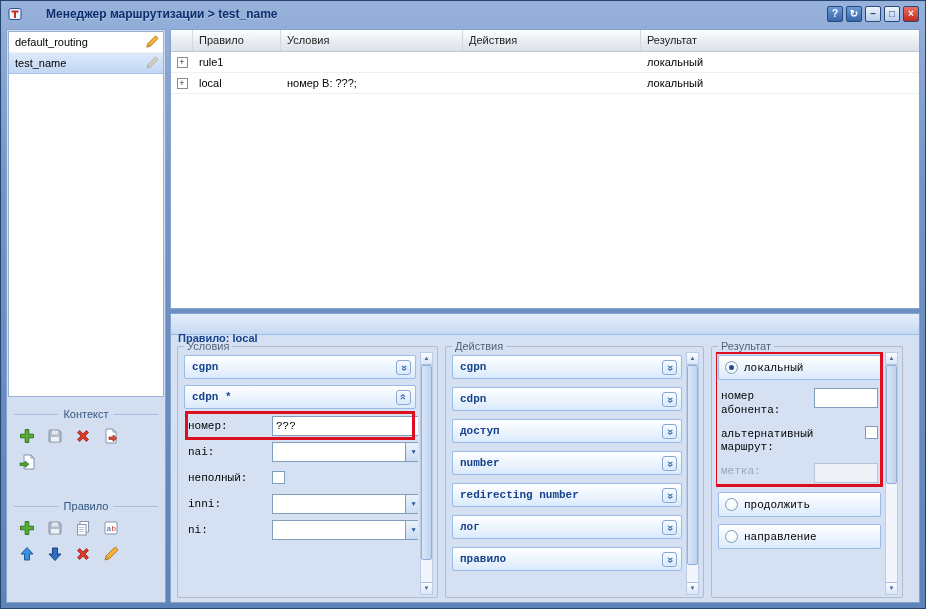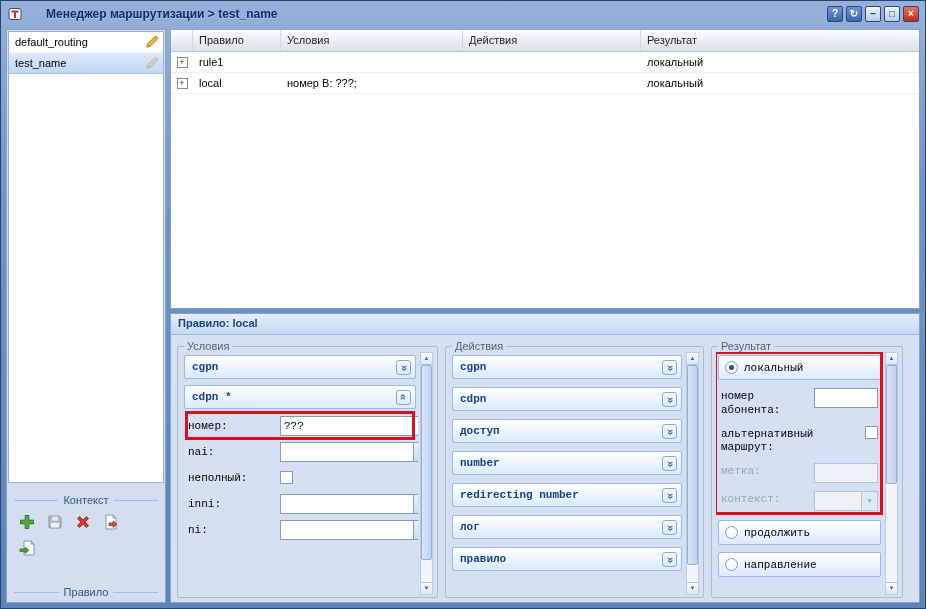--- a/index.html
+++ b/index.html
@@ -19,21 +19,21 @@
     text-align:center; line-height:14px; border:1px solid #26497e; }
   .ctrl.blue { background:linear-gradient(#6f9ad8,#3a67ab); color:#fff; }
   .ctrl.lite { background:linear-gradient(#eef4fc,#b9cde9); color:#1d4584; }
   .ctrl.close { background:linear-gradient(#ea7360,#c22a1d); color:#fff; }
 
   .body { position:absolute; top:28px; left:5px; right:5px; bottom:5px; display:flex; gap:4px; }
 
   
   .left-panel { width:160px; flex:none; background:#d3dff1; border:1px solid #86a3cc;
     display:flex; flex-direction:column; overflow:hidden; }
-  .context-list { background:#fff; border:1px solid #9ab1d4; margin:1px; height:452px; flex:none; overflow:hidden; }
+  .context-list { background:#fff; border:1px solid #9ab1d4; margin:1px; height:366px; flex:none; overflow:hidden; }
   .list-item { height:21px; display:flex; align-items:center; padding:0 4px 0 6px; border-bottom:1px solid #f1f1f1; }
   .list-item.selected { background:linear-gradient(#dde9fb,#c1d7f4); border-bottom:1px solid #a8c2e6; }
   .li-name { flex:1; overflow:hidden; white-space:nowrap; }
   .li-edit { width:14px; height:14px; flex:none; display:flex; }
   .li-edit.faded { opacity:.45; filter:grayscale(.5); }
 
   .sep { display:flex; align-items:center; gap:5px; color:#34577f; margin:10px 7px 2px; white-space:nowrap; }
   .sep::before,.sep::after { content:""; flex:1; height:1px; background:#a7bedf; }
   .sep.rule { margin-top:26px; }
   .tb { display:flex; gap:8px; padding:4px 0 2px 10px; flex:none; }
@@ -55,42 +55,42 @@
   .grid-row { display:flex; height:21px; flex:none; align-items:center; border-bottom:1px solid #eef1f4; }
   .cell { padding:0 6px; white-space:nowrap; overflow:hidden; }
   .exp-cell { width:22px; flex:none; display:flex; justify-content:center; }
   .expander-box { width:11px; height:11px; border:1px solid #8a8a8a; background:#fff;
     font-size:9px; line-height:9px; text-align:center; color:#333; }
   .grid-filler { flex:1; }
 
   
   .detail { flex:1; border:1px solid #86a3cc; background:#d5e1f3; display:flex; flex-direction:column; min-height:0; overflow:hidden; }
   .detail-header { height:21px; flex:none; background:linear-gradient(#e4eefb,#c6d9f2);
-    border-bottom:1px solid #99bbe8; color:#15428b; font-weight:bold; padding:3px 7px 0; }
+    border-bottom:1px solid #99bbe8; color:#15428b; font-weight:bold; padding:18px 7px 0; }
   .detail-body { flex:1; display:flex; gap:7px; padding:5px 16px 4px 6px; min-height:0; }
 
   fieldset.fs { border:1px solid #b3bac8; border-radius:2px; padding:0 4px 2px; overflow:hidden; min-width:0; }
   legend { color:#54637e; padding:0 3px; margin-left:2px; }
   .fs-cond { width:261px; flex:none; }
   .fs-act  { width:259px; flex:none; }
   .fs-res  { flex:1; }
   .fs-inner { display:flex; height:100%; min-height:0; }
   .fs-content { flex:1; overflow:hidden; padding:3px 2px 0 2px; min-width:0;font-family:Liberation Mono, monospace; }
 
   .acc { height:24px; border:1px solid #99bbe8; border-radius:2px;
     background:linear-gradient(#ffffff,#dbeafc); display:flex; align-items:center;
     padding:0 4px 0 7px; color:#15428b; font-weight:bold; margin-bottom:6px; }
   .fs-act .acc { margin-bottom:8px; }
   .acc .tool { margin-left:auto; width:15px; height:15px; border:1px solid #87a7d4; border-radius:3px;
     background:linear-gradient(#f7faff,#dbe9fb); color:#3f6fae; display:flex; align-items:center; justify-content:center; }
   .chev { display:inline-block; transform:rotate(90deg); font-size:11px; font-weight:bold; letter-spacing:-1px; line-height:1; }
   .tool.up .chev { transform:rotate(-90deg); }
 
   .frow { display:flex; align-items:center; margin:5px 2px 5px 4px; height:21px; position:relative; }
-  .flbl { width:92px; flex:none; }
+  .flbl { width:84px; flex:none; }
   .tinput { height:20px; border:1px solid #7f9db9; background:#fff; padding:1px 3px;
     font:inherit; font-size:11px; width:150px; flex:none; }
   .combo { display:flex; width:150px; height:20px; flex:none; }
   .ci { flex:1; border:1px solid #7f9db9; border-right:none; background:#fff; }
   .trig { width:17px; flex:none; border:1px solid #7f9db9; background:linear-gradient(#eaf2fc,#c9ddf5);
     color:#2d5b97; font-size:7px; display:flex; align-items:center; justify-content:center; }
   .checkbox { width:13px; height:13px; border:1px solid #7f9db9; background:#fff; flex:none; }
 
   .vscroll { width:13px; flex:none; display:flex; flex-direction:column;
     background:#f2f6fc; border:1px solid #bacce6; margin-left:2px; }
@@ -447,29 +447,20 @@
                     <input class="tinput sm ctl-right" style="">
                   </div>
                   <div class="rrow">
                     <span class="rlbl mid">альтернативный маршрут:</span>
                     <span class="checkbox ctl-right"></span>
                   </div>
                   <div class="rrow">
                     <span class="rlbl dis">метка:</span>
                     <input class="tinput sm disabled ctl-right" style="">
                   </div>
-                  <div class="rrow">
-                    <span class="rlbl dis">контекст:</span>
-                    <div class="combo sm disabled ctl-right">
-                      <div class="ci"></div>
-                        <div class="trig">
-                          <span>▼</span>
-                        </div>
-                    </div>
-                  </div>
                   <div class="annotation res"></div>
                 </div>
 
                 <div class="res-option">
                   <span class="radio"></span>
                   <span>продолжить</span>
                 </div>
                 <div class="res-option">
                   <span class="radio"></span>
                   <span>направление</span>

